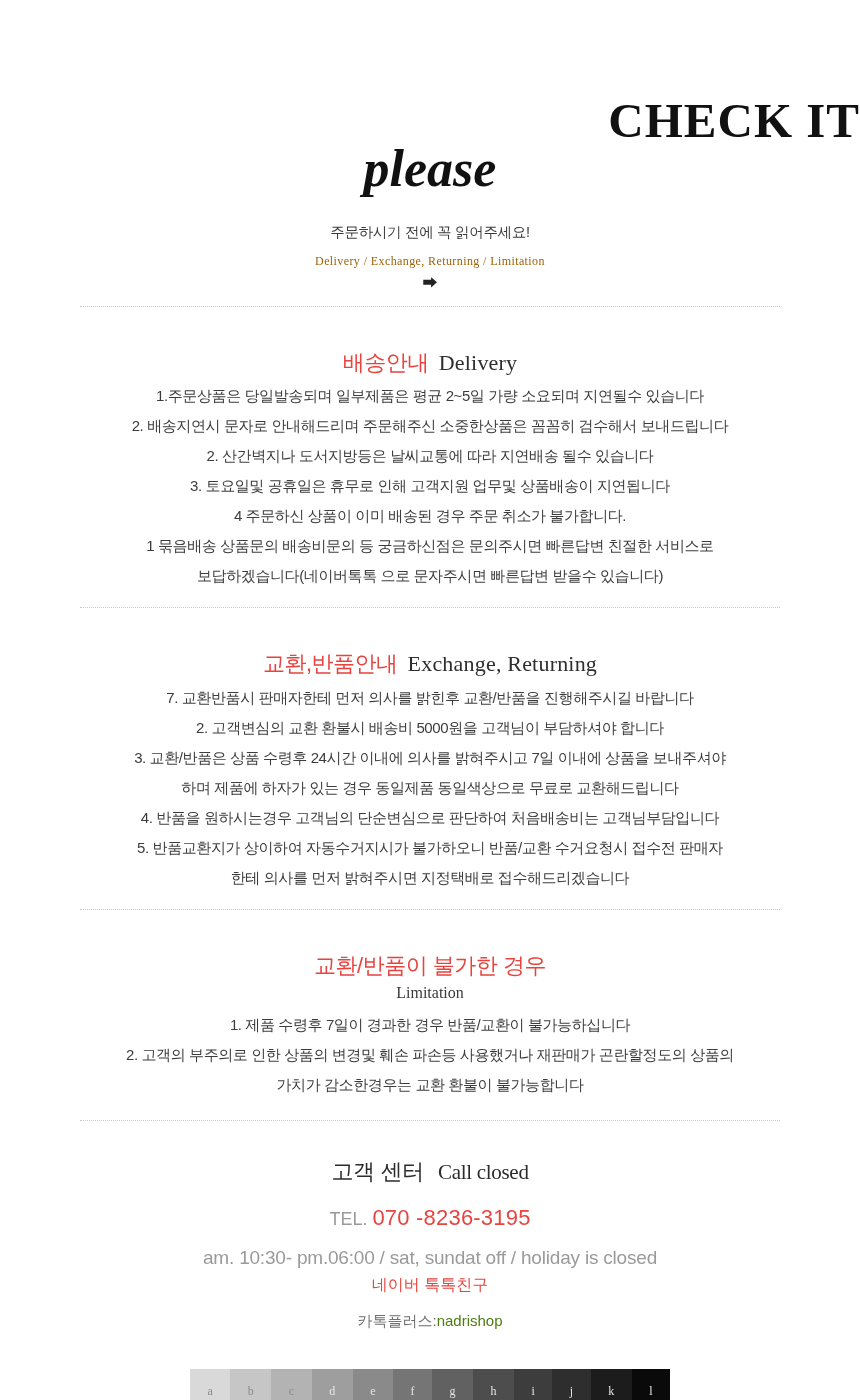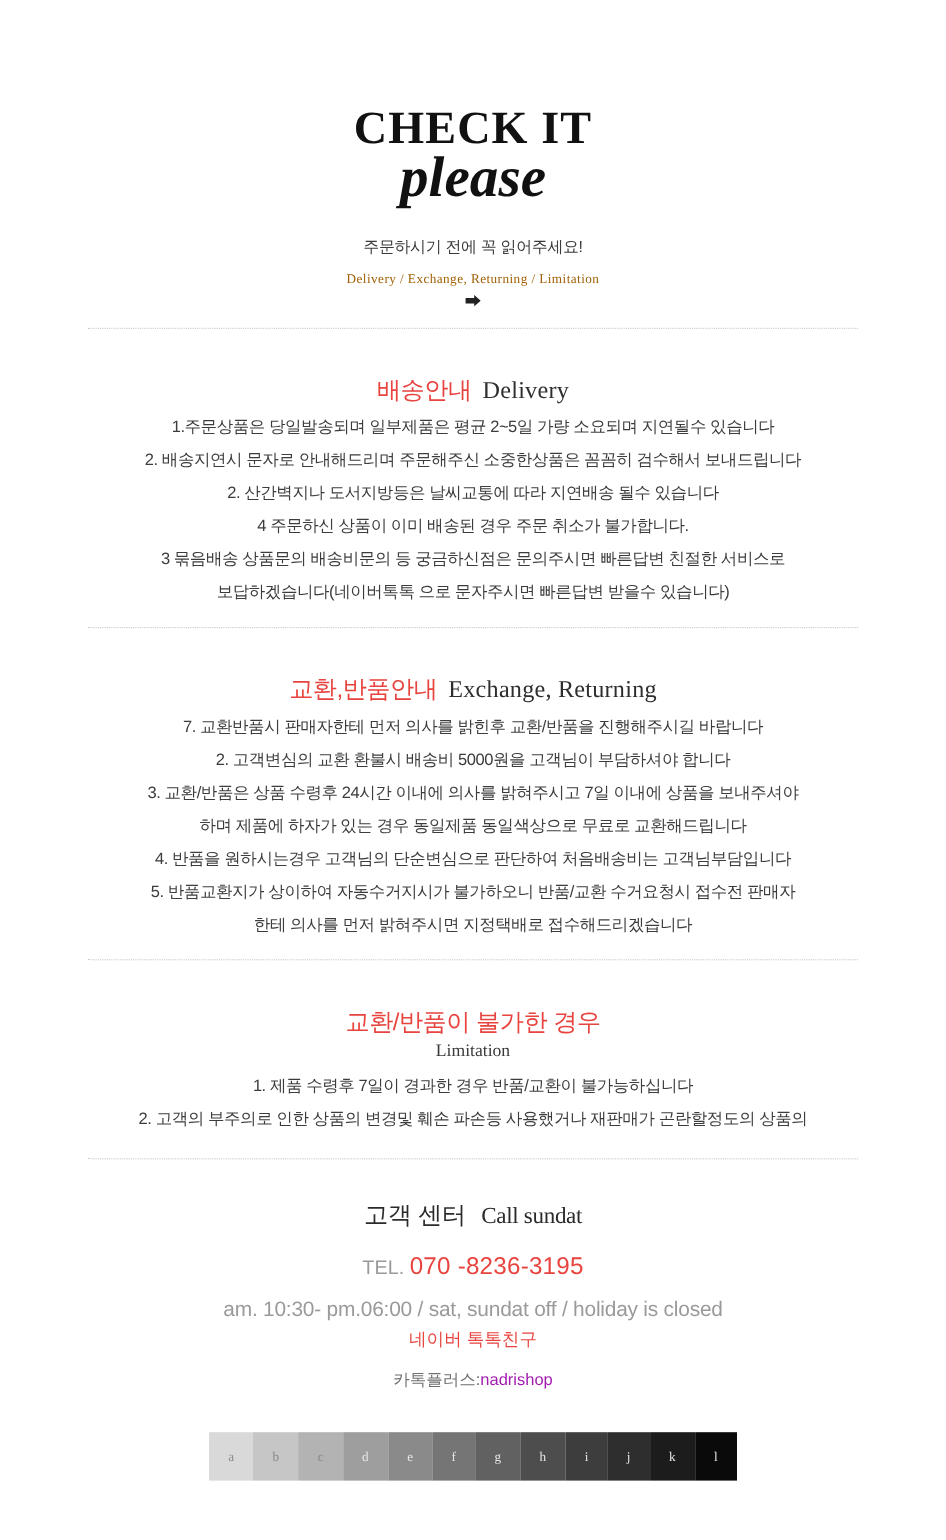--- a/index.html
+++ b/index.html
@@ -24,25 +24,25 @@
 
   
   .header {
     text-align: center;
     padding-top: 96px;
   }
   .title-main {
     font-family: "Liberation Serif", serif;
     font-weight: bold;
     font-style: normal;
-    font-size: 42px;
+    font-size: 49px;
     letter-spacing: 1px;
     color: #111111;
     line-height: 1.02;
-    text-align: center;
+    text-align: right;
   }
   .title-sub {
     font-family: "Liberation Serif", serif;
     font-weight: bold;
     font-style: italic;
     font-size: 52px;
     color: #111111;
     line-height: 1.05;
     margin-top: -4px;
     text-align: center;
@@ -147,21 +147,21 @@
     margin-top: 6px;
     font-size: 16px;
     color: #e8443f;
   }
   .cc-kakao {
     margin-top: 16px;
     font-size: 15px;
     color: #6f6f6f;
   }
   .cc-kakao .kk-id {
-    color: #a21caf;
+    color: #4d7c0f;
   }
 
   
   .strip-wrap {
     margin-top: 38px;
     display: flex;
     justify-content: center;
   }
   .strip {
     display: flex;
@@ -192,22 +192,23 @@
 
   <div class="divider"></div>
 
   <div class="section">
     <div class="section-heading">
       <span class="sec-ko">배송안내</span><span class="sec-en">Delivery</span>
     </div>
     <div class="line">1.주문상품은 당일발송되며 일부제품은 평균 2~5일 가량 소요되며 지연될수 있습니다</div>
     <div class="line">2. 배송지연시 문자로 안내해드리며 주문해주신 소중한상품은 꼼꼼히 검수해서 보내드립니다</div>
     <div class="line">2. 산간벽지나 도서지방등은 날씨교통에 따라 지연배송 될수 있습니다</div>
+    <div class="line">3. 토요일및 공휴일은 휴무로 인해 고객지원 업무및 상품배송이 지연됩니다</div>
     <div class="line">4 주문하신 상품이 이미 배송된 경우 주문 취소가 불가합니다.</div>
-    <div class="line">3 묶음배송 상품문의 배송비문의 등 궁금하신점은 문의주시면 빠른답변 친절한 서비스로</div>
+    <div class="line">1 묶음배송 상품문의 배송비문의 등 궁금하신점은 문의주시면 빠른답변 친절한 서비스로</div>
     <div class="line">보답하겠습니다(네이버톡톡  으로 문자주시면 빠른답변 받을수 있습니다)</div>
   </div>
 
   <div class="divider"></div>
 
   <div class="section">
     <div class="section-heading">
       <span class="sec-ko">교환,반품안내</span><span class="sec-en">Exchange, Returning</span>
     </div>
     <div class="line">7. 교환반품시 판매자한테 먼저 의사를 밝힌후 교환/반품을 진행해주시길 바랍니다</div>
@@ -221,27 +222,28 @@
 
   <div class="divider"></div>
 
   <div class="section">
     <div class="section-heading">
       <span class="sec-ko">교환/반품이 불가한 경우</span>
     </div>
     <div class="sec-en-block">Limitation</div>
     <div class="line" style="margin-top:8px;">1. 제품 수령후 7일이 경과한 경우 반품/교환이 불가능하십니다</div>
     <div class="line">2. 고객의 부주의로 인한 상품의 변경및 훼손 파손등 사용했거나 재판매가 곤란할정도의 상품의</div>
+    <div class="line">가치가 감소한경우는 교환 환불이 불가능합니다</div>
   </div>
 
   <div class="divider" style="margin-top:20px;"></div>
 
   <div class="callcenter">
     <div class="cc-title">
-      <span>고객 센터</span><span class="cc-en">Call sundat</span>
+      <span>고객 센터</span><span class="cc-en">Call closed</span>
     </div>
     <div class="cc-tel">
       <span>TEL.</span>
       <span class="num">070 -8236-3195</span>
     </div>
     <div class="cc-hours">am. 10:30- pm.06:00 / sat, sundat off / holiday is closed</div>
     <div class="cc-naver">네이버 톡톡친구</div>
     <div class="cc-kakao">
       <span>카톡플러스:</span><span class="kk-id">nadrishop</span>
     </div>

